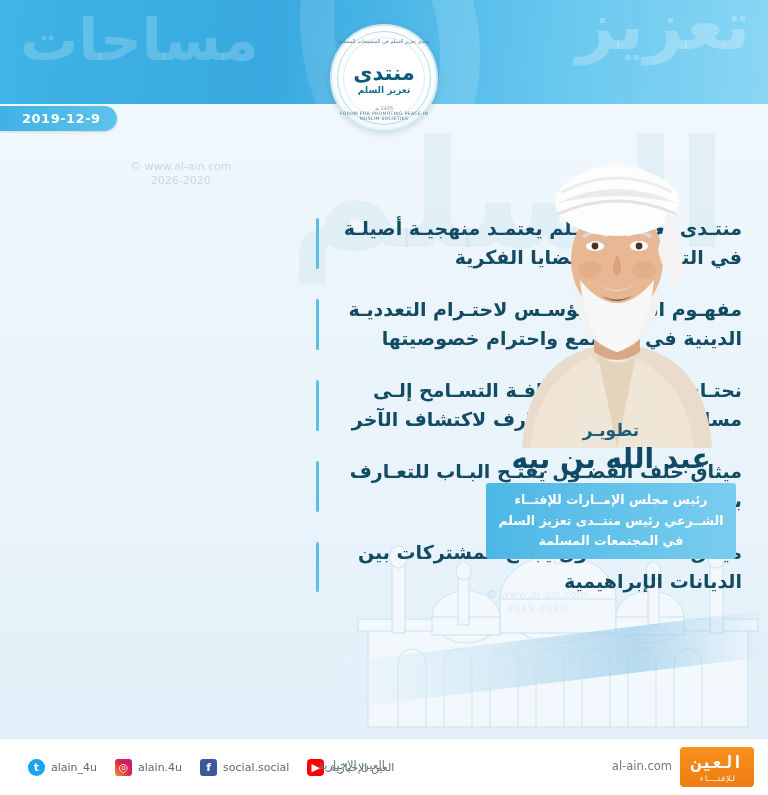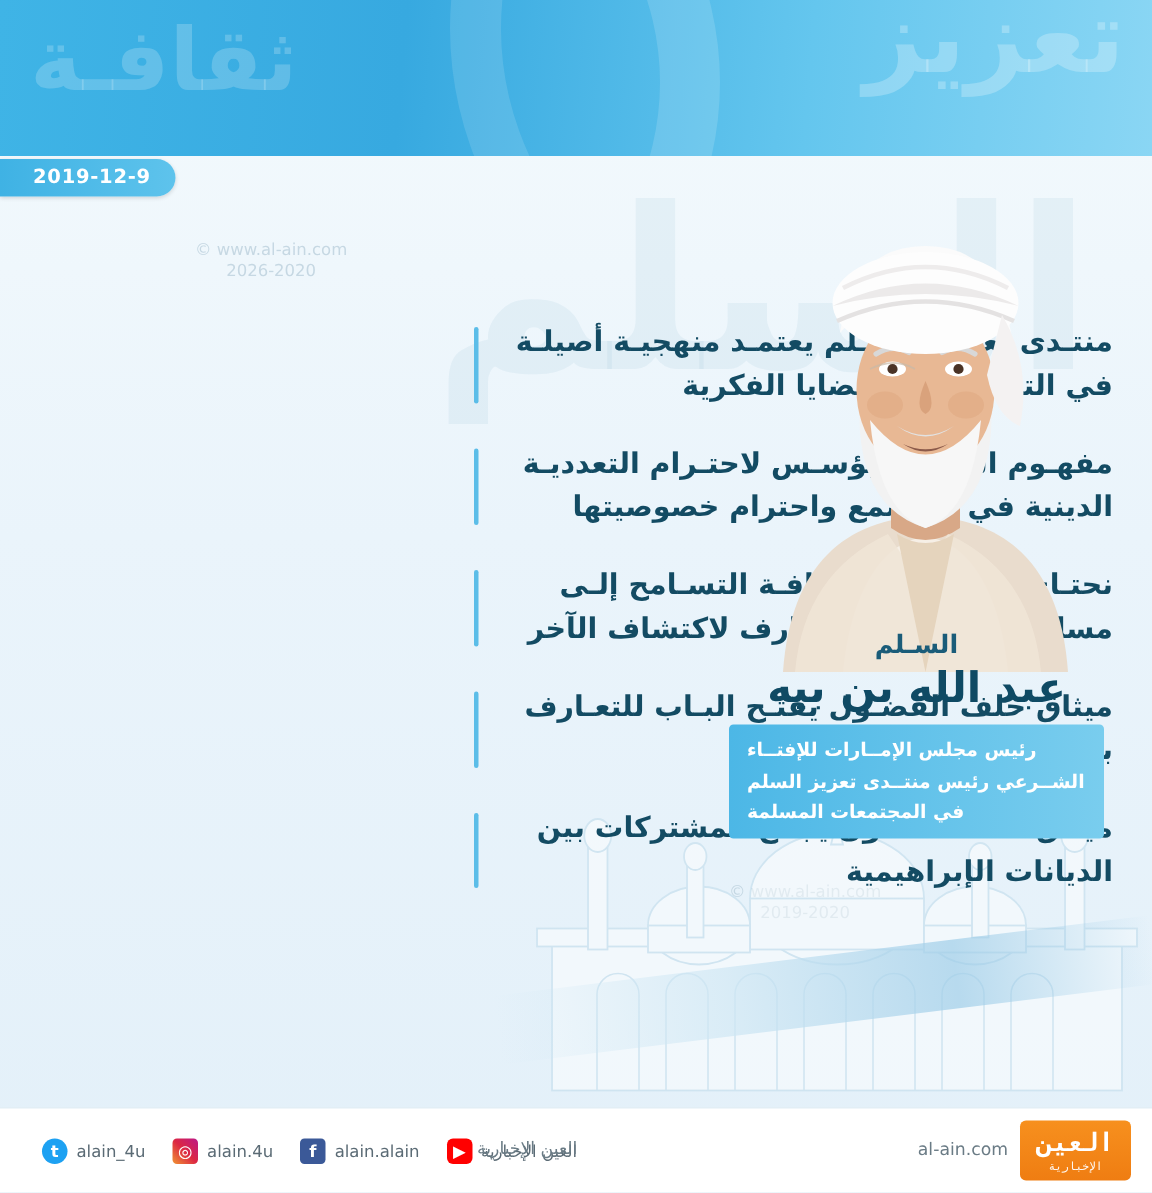--- a/index.html
+++ b/index.html
@@ -146,21 +146,21 @@
   .sheikh{
     font-size:17px;color:#1a5c79;font-weight:bold;margin-bottom:2px;
   }
   .name{
     font-size:28px;color:#0f4a64;font-weight:bold;letter-spacing:.5px;
     margin-bottom:8px;
   }
   .title-box{
     background:linear-gradient(90deg,#4cb7e6,#79cdee);
     color:#fff;font-size:12.5px;line-height:1.65;font-weight:bold;
-    border-radius:3px;padding:7px 12px;text-align:left;
+    border-radius:3px;padding:7px 12px;text-align:center;
   }
 
   
   .footer{
     position:absolute;left:0;bottom:0;width:768px;height:56px;
     background:#fff;border-top:1px solid #e2eef5;
   }
   .socials{
     position:absolute;left:28px;top:0;height:56px;
     display:flex;align-items:center;gap:18px;direction:ltr;
@@ -192,23 +192,34 @@
 </style>
 </head>
 <body>
 
 <div class="poster">
 
   <div class="topbar">
     <div class="arc"></div>
     <div class="arc2"></div>
     <div class="watermark">تعزيز</div>
-    <div class="watermark2">ثقافـة</div>
-  </div>
-
+    <div class="watermark2">مساحات</div>
+  </div>
+
+  <div class="logo">
+    <div class="ring"></div>
+    <div class="ring2"></div>
+    <div class="top-ar">منتدى تعزيز السلم في المجتمعات المسلمة</div>
+    <div class="calli">
+      <span>منتدى</span>
+      <small>تعزيز السلم</small>
+    </div>
+    <div class="year">1435 هـ</div>
+    <div class="bottom-en">FORUM FOR PROMOTING PEACE IN MUSLIM SOCIETIES</div>
+  </div>
 
   <div class="date-chip">2019-12-9</div>
 
   <div class="bg-arabic">السلم</div>
 
   <div class="wm wm1">
     <div class="c">© www.al-ain.com</div>
     <div class="c">2026-2020</div>
   </div>
   <div class="wm wm2">
@@ -318,45 +329,45 @@
 
         <path d="M166 62 q20 34 12 74 q-16 -6 -22 -34 z" fill="#f4f2f2"></path>
 
         <path d="M28 300 q6 -66 62 -92 l20 30 l20 -30 q56 26 62 92 z" fill="#efe4d6" opacity=".9"></path>
         <path d="M96 208 l19 92 l19 -92 q-19 12 -38 0 z" fill="#e5d4bd"></path>
       </g>
     </svg>
   </div>
 
   <div class="name-block">
-    <div class="sheikh">السـلم</div>
+    <div class="sheikh">تطويـر</div>
     <div class="name">عبد الله بن بيه</div>
     <div class="title-box">رئيس مجلس الإمــارات للإفتــاء الشــرعي رئيس منتــدى تعزيز السلم في المجتمعات المسلمة</div>
   </div>
 
   <div class="footer">
     <div class="socials">
       <div class="soc">
         <span class="ic tw">t</span>
         <span class="lbl">alain_4u</span>
       </div>
       <div class="soc">
         <span class="ic ig">◎</span>
         <span class="lbl">alain.4u</span>
       </div>
       <div class="soc">
         <span class="ic fb">f</span>
-        <span class="lbl">alain.alain</span>
+        <span class="lbl">social.social</span>
       </div>
       <div class="soc">
         <span class="ic yt">▶</span>
         <span class="lbl">العين الإخبارية</span>
       </div>
     </div>
     <div class="footer-center">العين الإخبارية</div>
     <div class="footer-url">al-ain.com</div>
     <div class="alain-logo">
       <div class="a1">العين</div>
-      <div class="a2">الإخبارية</div>
+      <div class="a2">للإفتــاء</div>
     </div>
   </div>
 
 </div>
 
 </body></html>

